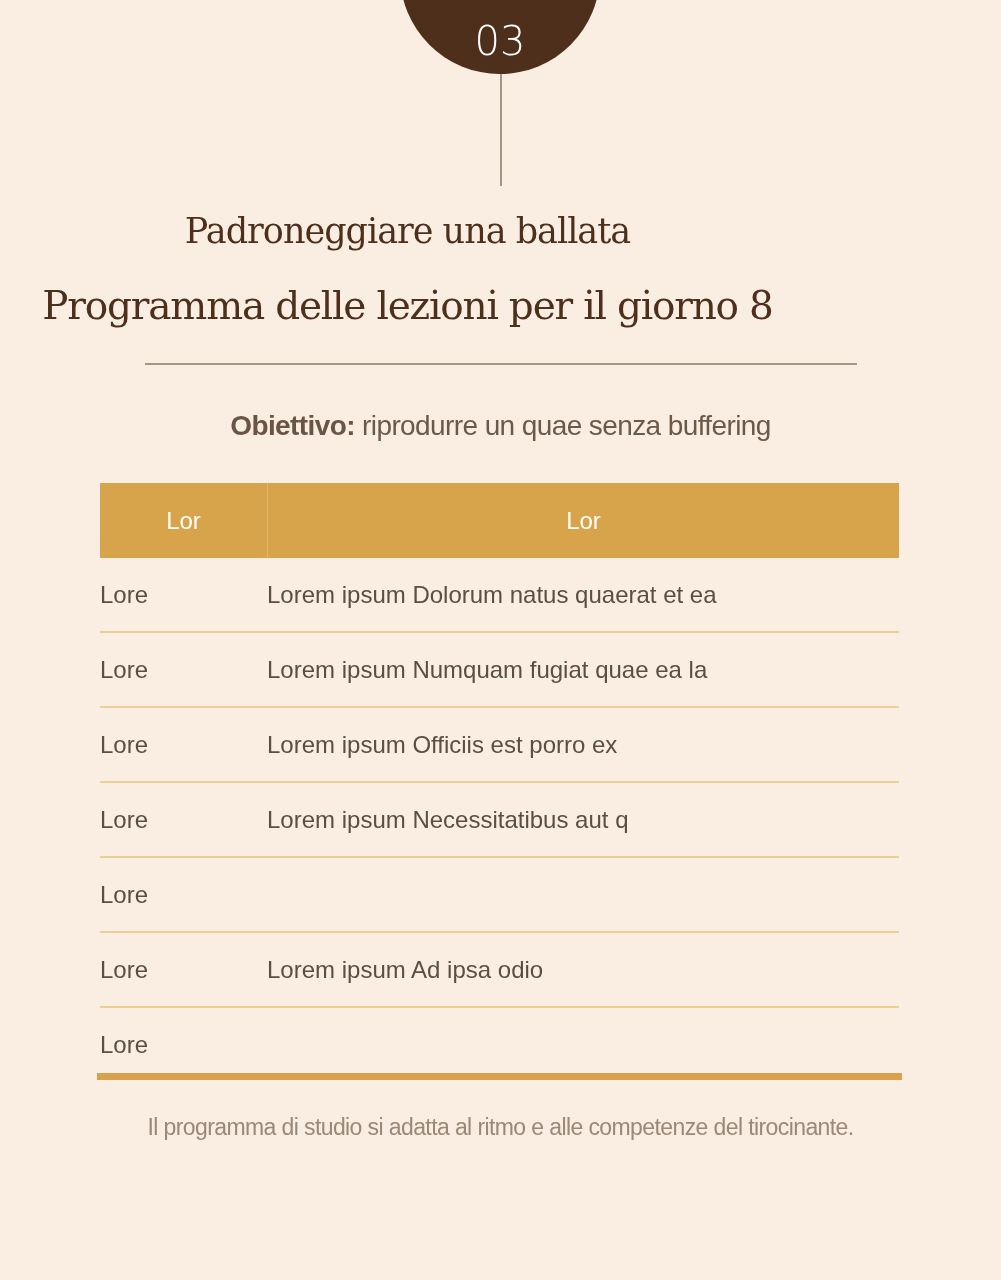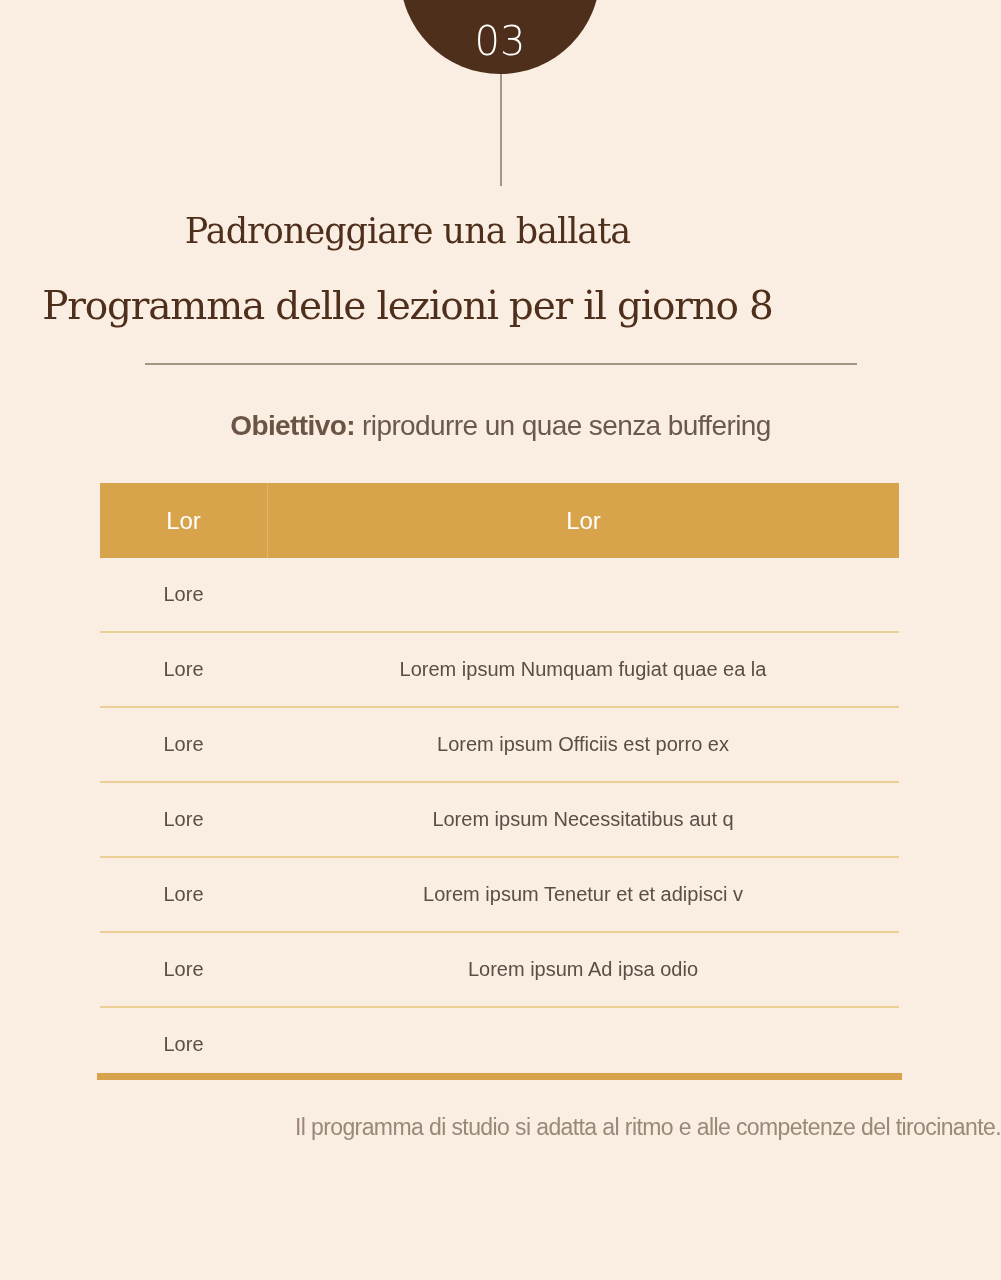--- a/index.html
+++ b/index.html
@@ -47,30 +47,30 @@
     display: flex; height: 75px; background: #d7a34b;
   }
   .th { color: #ffffff; font-size: 24px; display:flex; align-items:center; justify-content:center; }
   .th.c1 { width: 167px; border-right: 1px solid #e2b66a; }
   .th.c2 { flex: 1; }
   .row {
     display: flex; height: 73px; border-bottom: 2px solid #ebcf95;
     align-items: center;
   }
   .row:last-child { border-bottom: none; }
-  .td { color: #5a4e45; font-size: 20px; text-align: center; }
+  .td { color: #5a4e45; font-size: 24px; }
   .td.c1 { width: 167px; }
   .td.c2 { flex: 1; }
   .bottom-bar {
     position: absolute; left: 97px; top: 1073px;
     width: 805px; height: 7px; background: #d8a14c;
   }
   .footnote {
     position: absolute; left: 0; width: 1001px; top: 1114px;
-    text-align: right; color: #9a8878; font-size: 23px; letter-spacing: -0.6px;
+    text-align: center; color: #9a8878; font-size: 23px; letter-spacing: -0.6px;
   }
 </style>
 </head>
 <body>
 
 <div class="badge"></div>
 <div class="badge-num">03</div>
 <div class="stem"></div>
 
 <div class="title1">Padroneggiare una ballata</div>
@@ -79,36 +79,36 @@
 
 <div class="objective"><b>Obiettivo:</b><span> riprodurre un quae senza buffering</span></div>
 
 <div class="table">
   <div class="thead">
     <div class="th c1">Lor</div>
     <div class="th c2">Lor</div>
   </div>
   <div class="row">
     <div class="td c1">Lore</div>
+    <div class="td c2">Lorem ipsum Dolorum natus quaerat et ea</div>
   </div>
   <div class="row">
     <div class="td c1">Lore</div>
     <div class="td c2">Lorem ipsum Numquam fugiat quae ea la</div>
   </div>
   <div class="row">
     <div class="td c1">Lore</div>
     <div class="td c2">Lorem ipsum Officiis est porro ex</div>
   </div>
   <div class="row">
     <div class="td c1">Lore</div>
     <div class="td c2">Lorem ipsum Necessitatibus aut q</div>
   </div>
   <div class="row">
     <div class="td c1">Lore</div>
-    <div class="td c2">Lorem ipsum Tenetur et et adipisci v</div>
   </div>
   <div class="row">
     <div class="td c1">Lore</div>
     <div class="td c2">Lorem ipsum Ad ipsa odio</div>
   </div>
   <div class="row">
     <div class="td c1">Lore</div>
   </div>
 </div>
 <div class="bottom-bar"></div>

